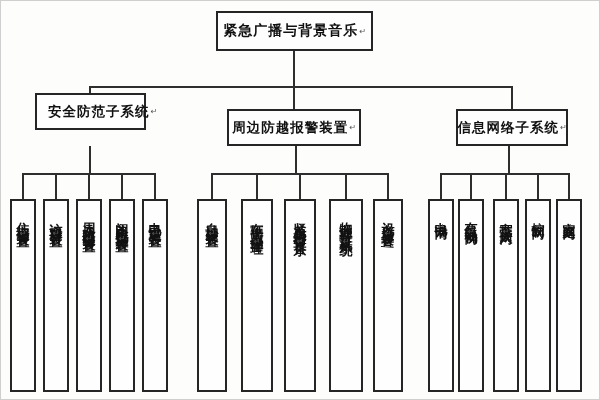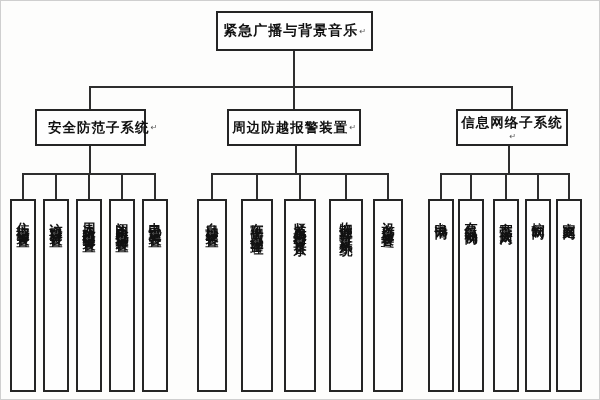--- a/index.html
+++ b/index.html
@@ -80,29 +80,29 @@
     <span>紧急广播与背景音乐</span>
       <span class="eol">↵</span>
   </div>
 
   <div class="line v" style="left:292px; top:50px; height:35px;"></div>
   <div class="line h" style="left:88px; top:85px; width:423px;"></div>
   <div class="line v" style="left:88px;  top:85px; height:23px;"></div>
   <div class="line v" style="left:292px; top:85px; height:23px;"></div>
   <div class="line v" style="left:510px; top:85px; height:23px;"></div>
 
-  <div class="node hnode" style="left:34px; top:108px; width:111px; height:37px;padding-left:24px;">
+  <div class="node hnode" style="left:34px; top:92px; width:111px; height:37px;padding-left:24px;">
     <span>安全防范子系统</span>
       <span class="eol">↵</span>
   </div>
   <div class="node hnode" style="left:226px; top:108px; width:134px; height:37px;">
     <span>周边防越报警装置</span>
       <span class="eol">↵</span>
   </div>
-  <div class="node hnode" style="left:455px; top:108px; width:112px; height:37px;flex-direction:column;">
+  <div class="node hnode" style="left:455px; top:108px; width:112px; height:37px;">
     <span>信息网络子系统</span>
       <span class="eol">↵</span>
   </div>
 
   <div class="line v" style="left:88px; top:145px; height:27px;"></div>
   <div class="line h" style="left:21px; top:172px; width:133px;"></div>
   <div class="line v" style="left:21px;  top:172px; height:26px;"></div>
   <div class="line v" style="left:54px;  top:172px; height:26px;"></div>
   <div class="line v" style="left:87px;  top:172px; height:26px;"></div>
   <div class="line v" style="left:120px; top:172px; height:26px;"></div>

